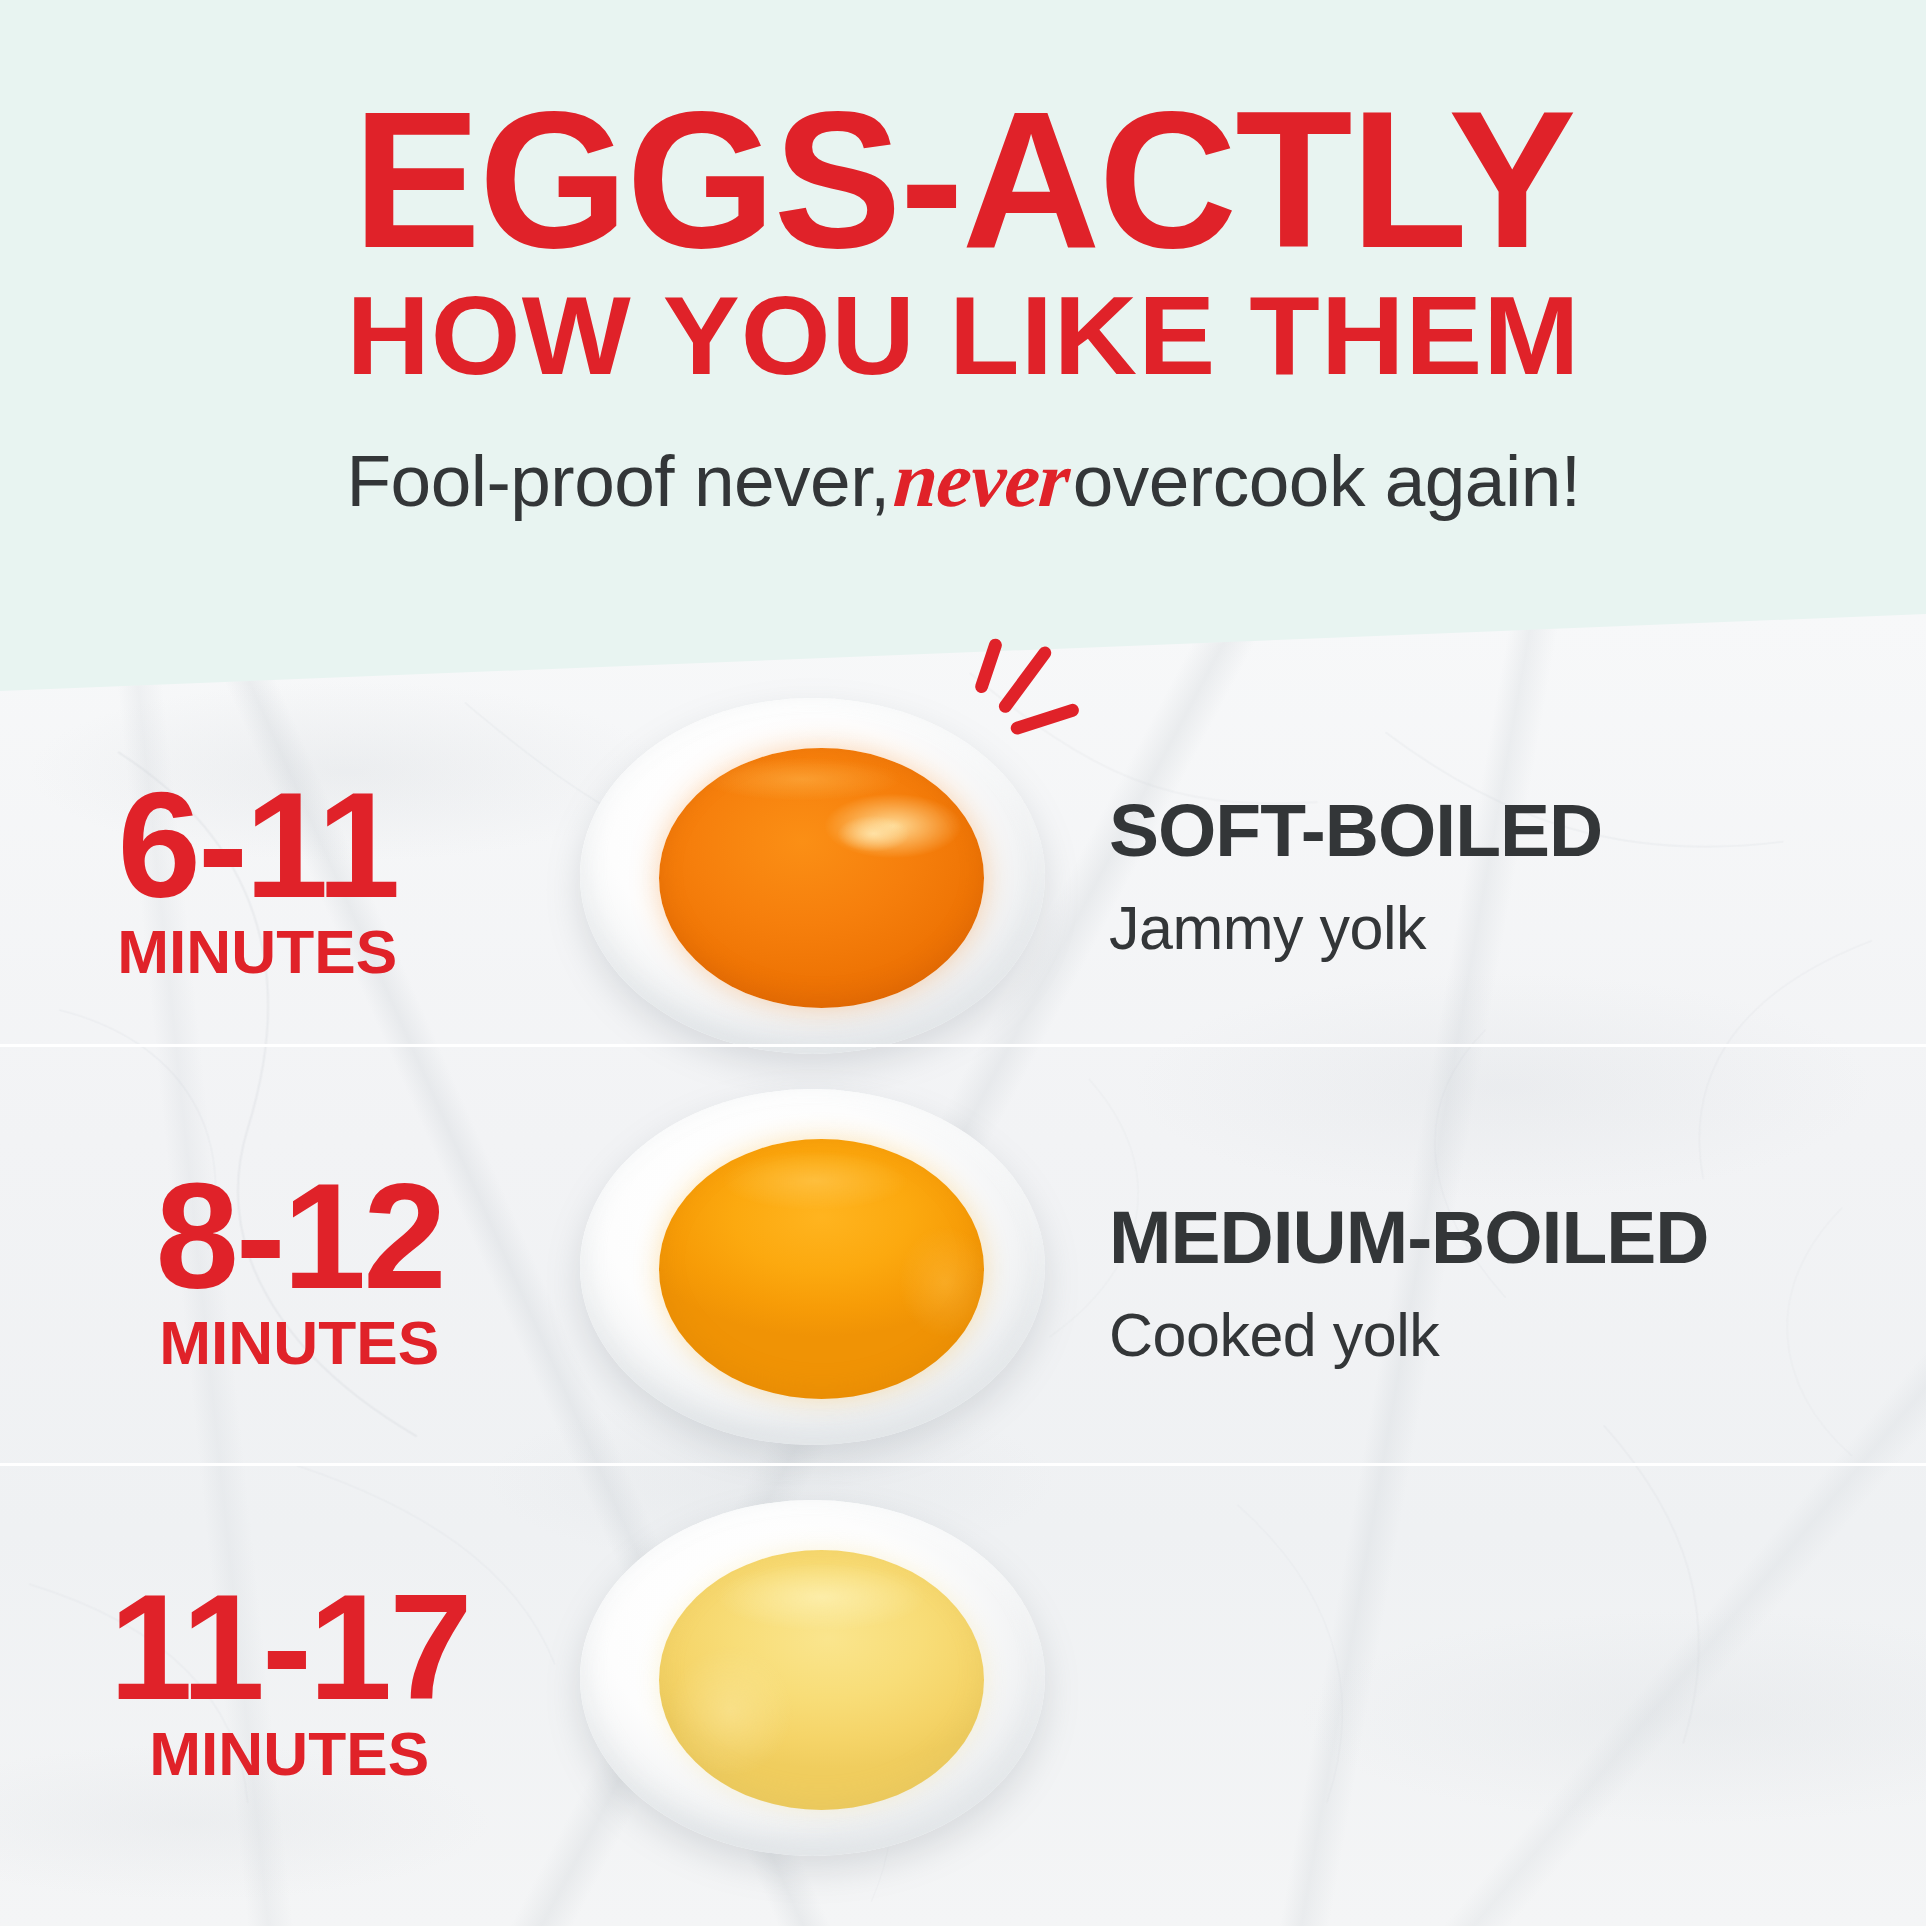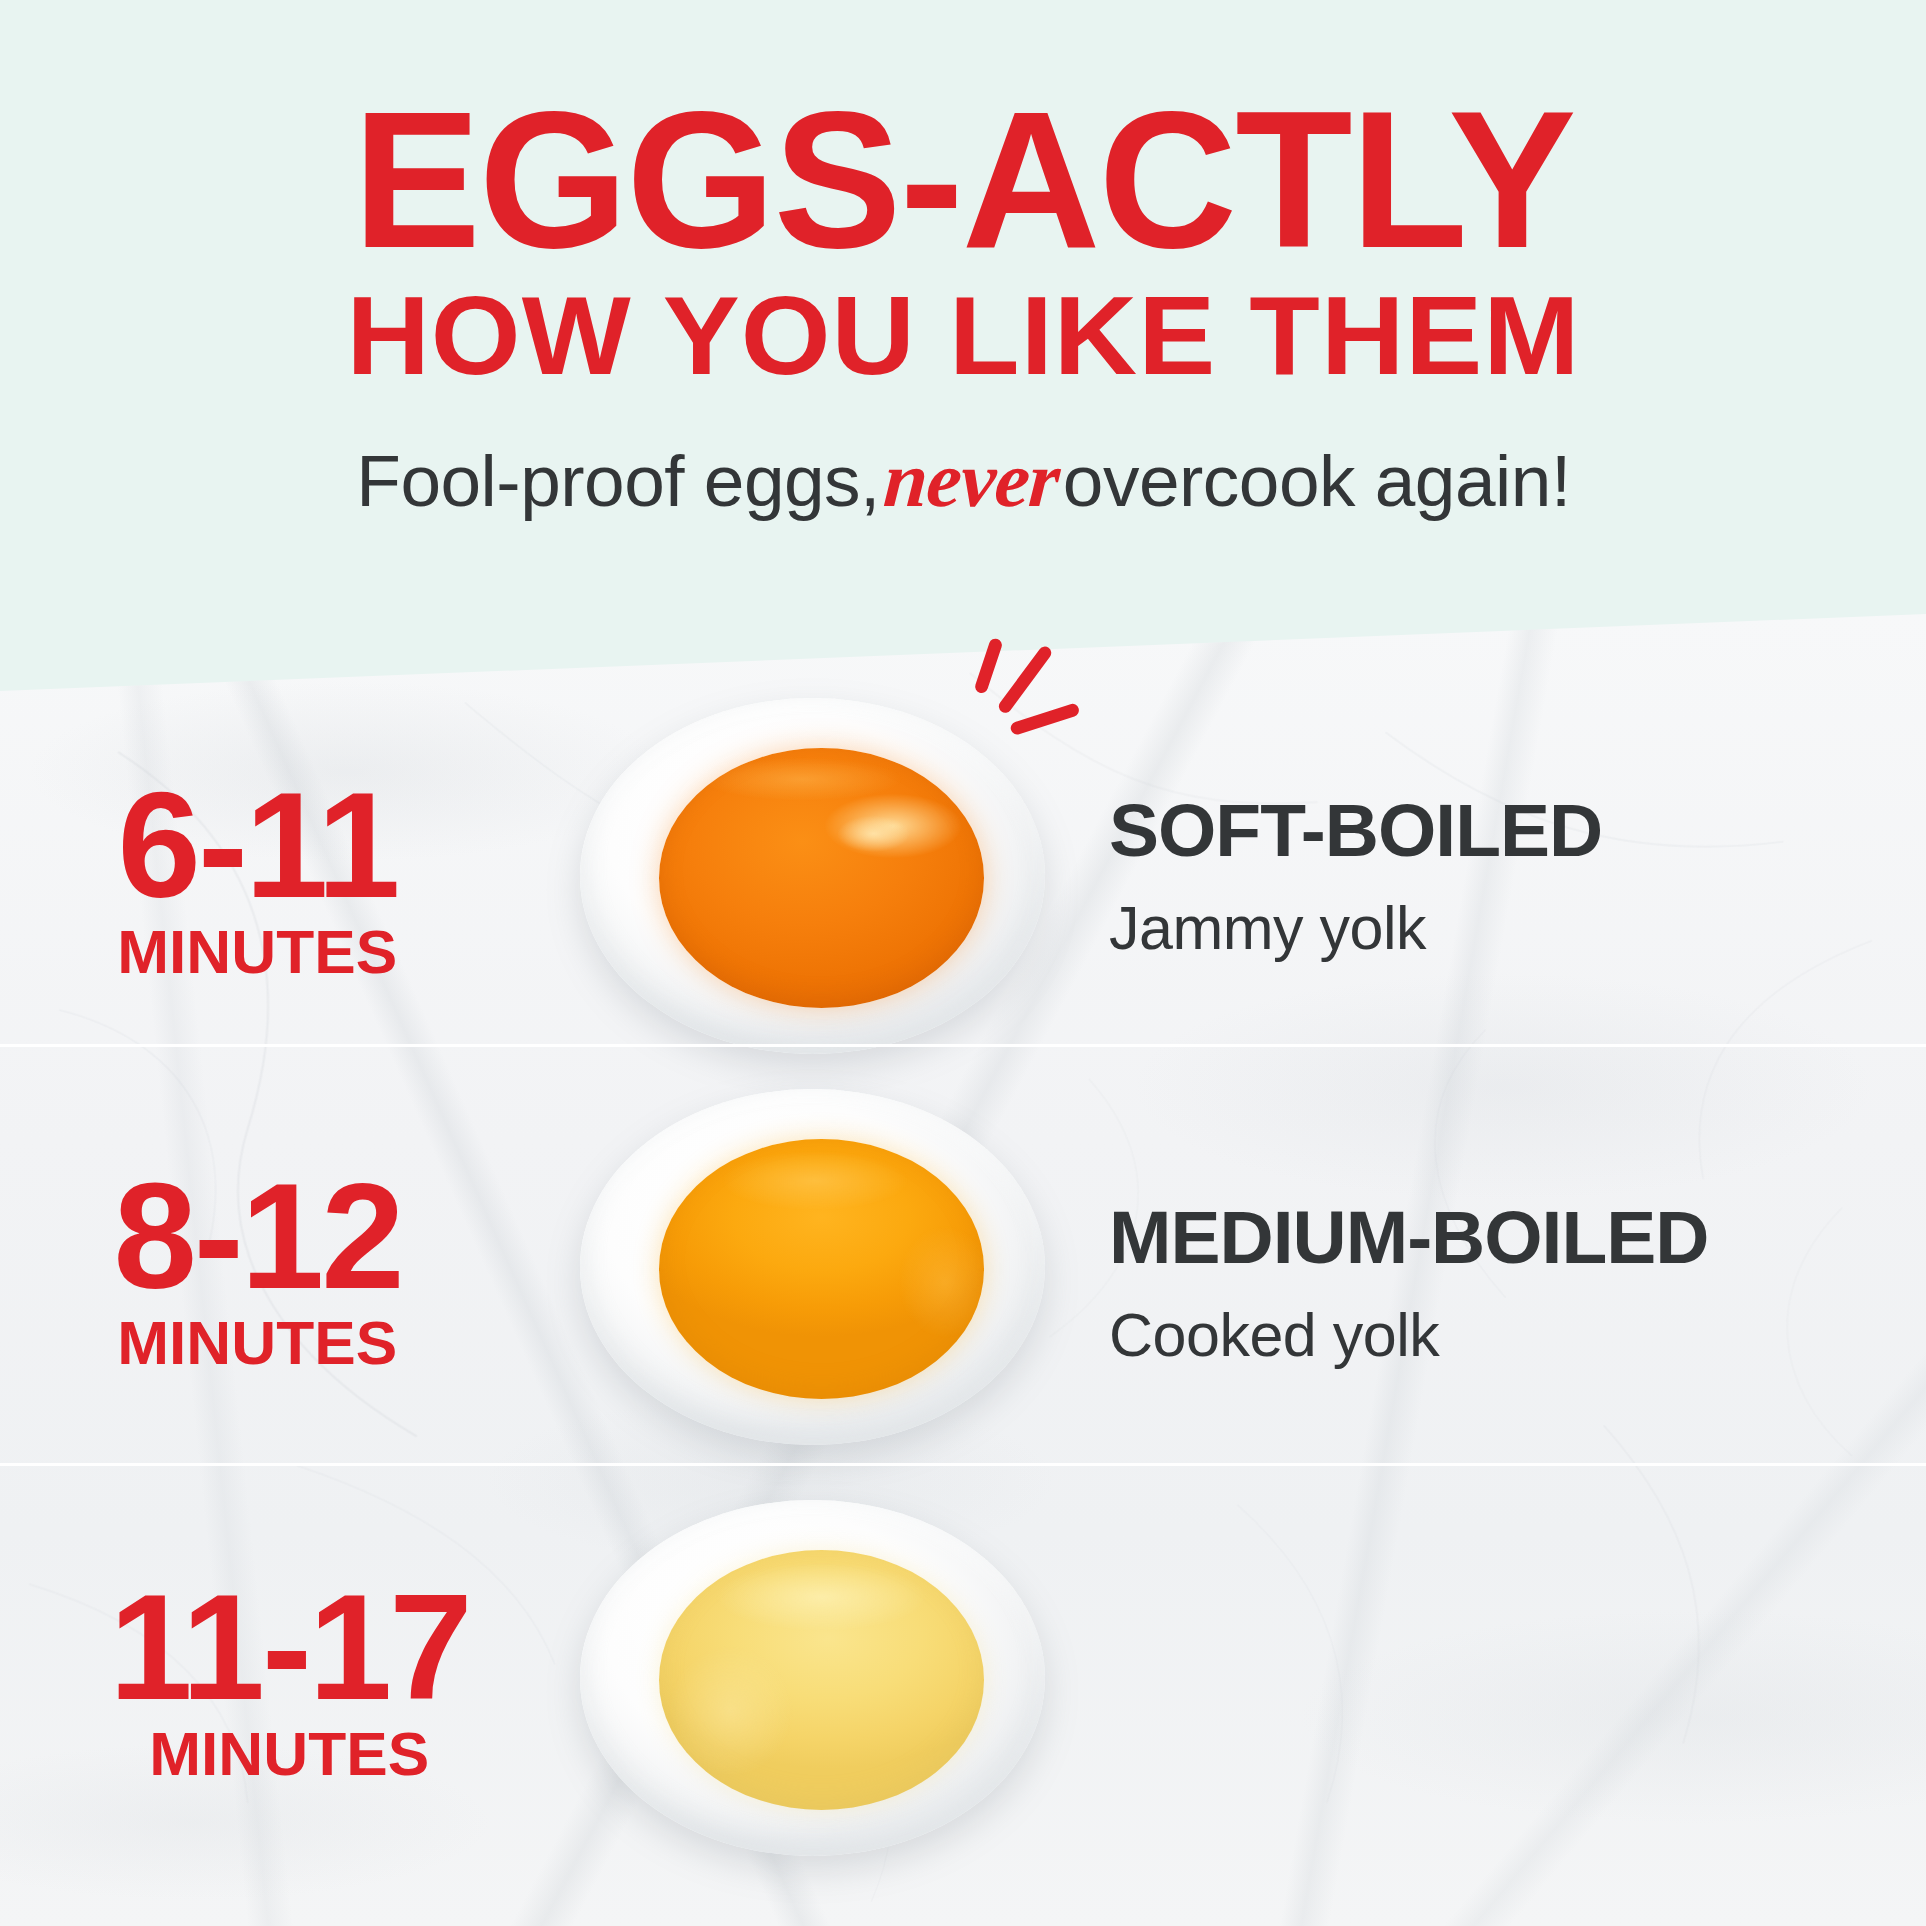--- a/index.html
+++ b/index.html
@@ -332,21 +332,21 @@
         <path d="M 820 1040 C 900 1120, 920 1210, 880 1300" stroke-width="1.3" opacity="0.22"></path>
         <path d="M 1860 600 C 1780 680, 1790 780, 1870 850" stroke-width="1.4" opacity="0.26"></path>
         <path d="M 660 560 C 600 640, 620 720, 700 780" stroke-width="1.2" opacity="0.2"></path>
       </g>
     </svg>
   </div>
 
   <div class="headline-wrap">
     <div class="title-main">EGGS-ACTLY</div>
     <div class="title-sub">HOW YOU LIKE THEM</div>
-    <div class="tagline"><span>Fool-proof eggs,</span><span class="never">never</span><span>overcook again!</span></div>
+    <div class="tagline"><span>Fool-proof never,</span><span class="never">never</span><span>overcook again!</span></div>
   </div>
 
   <div class="divider divider-1"></div>
   <div class="divider divider-2"></div>
 
   <div class="rows">
 
     <div class="row row-1">
       <div class="time-col" style="top:0;height:100%;display:flex;flex-direction:column;justify-content:center;align-items:center;">
         <div class="time-range">6-11</div>
@@ -360,21 +360,21 @@
         </div>
       </div>
 
       <div class="label-col" style="top:0;height:100%;display:flex;flex-direction:column;justify-content:center;">
         <div class="label-title">SOFT-BOILED</div>
         <div class="label-desc">Jammy yolk</div>
       </div>
     </div>
 
     <div class="row row-2">
-      <div class="time-col" style="top:0;height:100%;display:flex;flex-direction:column;justify-content:center;align-items:center;">
+      <div class="time-col" style="top:0;height:100%;display:flex;flex-direction:column;justify-content:center;align-items:center;margin-left:42px;">
         <div class="time-range">8-12</div>
         <div class="time-unit">MINUTES</div>
       </div>
 
       <div class="egg-col" style="top:0;height:100%;">
         <div class="egg">
           <div class="egg-white"></div>
           <div class="yolk yolk-medium"></div>
         </div>
       </div>

